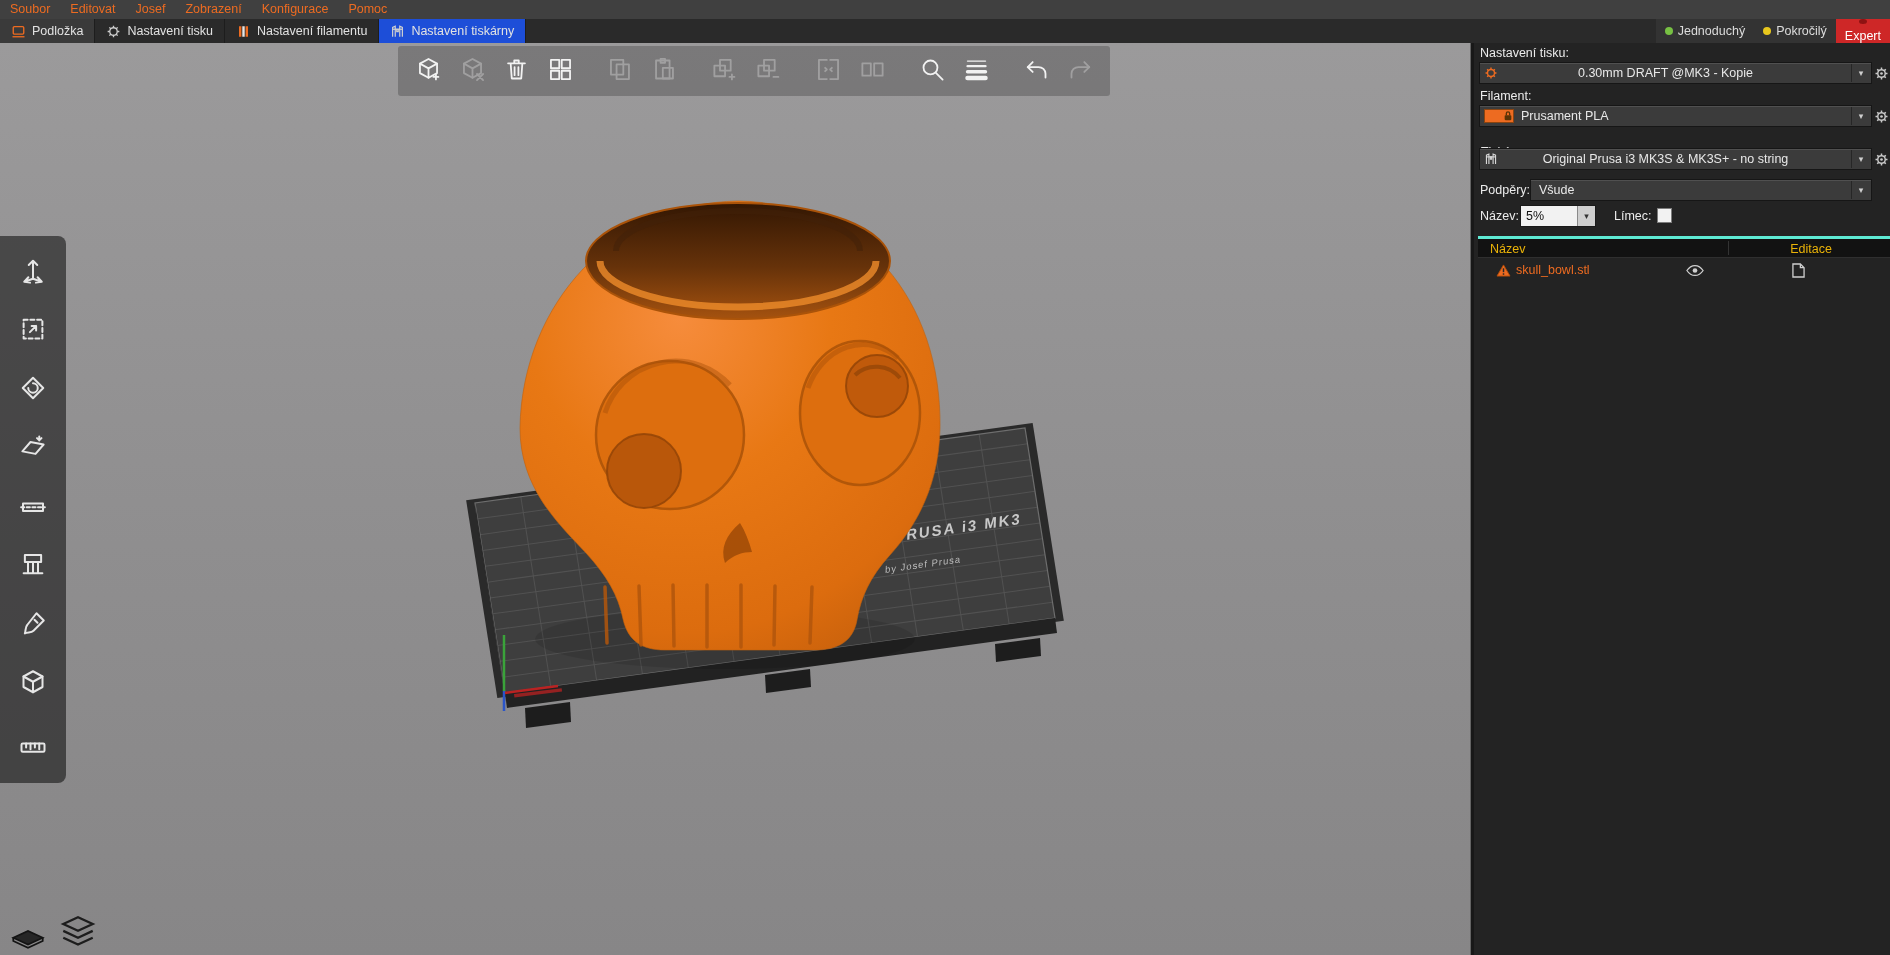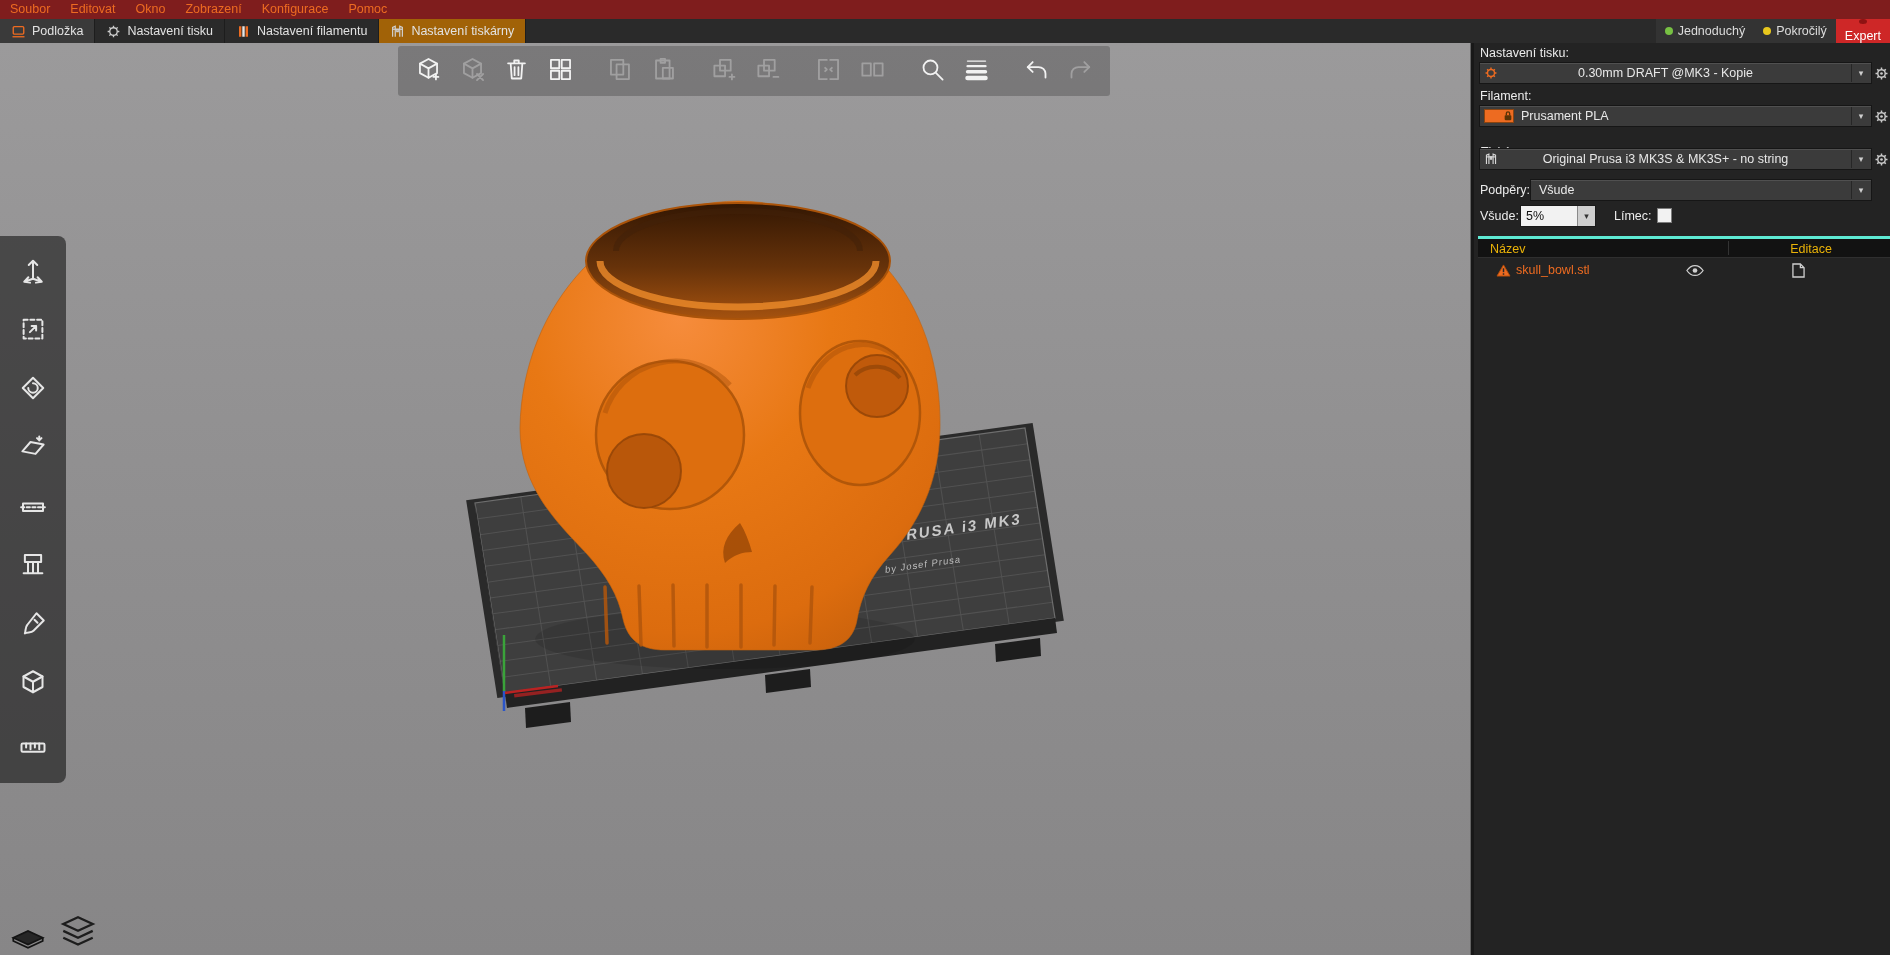--- a/index.html
+++ b/index.html
@@ -1,27 +1,27 @@
 <!DOCTYPE html>
 <html><head>
 <meta charset="utf-8">
 <style>
   html,body{margin:0;padding:0;background:#000;}
   *{box-sizing:border-box;font-family:"Liberation Sans","DejaVu Sans",sans-serif;}
   .app{position:relative;width:1890px;height:955px;overflow:hidden;background:#8e8d8e;user-select:none;}
 
   
-  .menu-bar{position:absolute;left:0;top:0;width:1890px;height:19px;background:#7f1d1d;display:flex;align-items:center;z-index:30;}
+  .menu-bar{position:absolute;left:0;top:0;width:1890px;height:19px;background:#404040;display:flex;align-items:center;z-index:30;}
   .menu-item{color:#ED6B21;font-size:12.5px;padding:0 10px;line-height:19px;cursor:default;}
 
   
   .tab-bar{position:absolute;left:0;top:19px;width:1890px;height:24px;background:#2a2a2a;display:flex;align-items:stretch;z-index:30;}
   .tab{display:flex;align-items:center;gap:6px;padding:0 11px;color:#e2e2e2;font-size:12.5px;border-right:1px solid #1d1d1d;}
   .tab.active{background:#3a3a3a;}
-  .tab.highlight{background:#a16207;}
+  .tab.highlight{background:#1d4ed8;}
   .tab .ticn{display:inline-flex;width:15px;height:15px;}
   .tab .ticn svg{width:15px;height:15px;}
   .modes{position:absolute;right:0;top:0;height:24px;display:flex;align-items:center;padding-right:0;}
   .mode{display:flex;align-items:center;gap:5px;height:24px;padding:0 9px;color:#dcdcdc;font-size:12.5px;background:#333;}
   .mode.active{background:#CE2727;color:#fff;flex-direction:column;}
   .dot{width:8px;height:8px;border-radius:50%;display:inline-block;}
 
   
   .viewport{position:absolute;left:0;top:43px;width:1470px;height:912px;background:linear-gradient(180deg,#9b9a9b 0%,#8f8e8f 55%,#878687 100%);overflow:hidden;}
   .splitter{position:absolute;left:1470px;top:43px;width:4px;height:912px;background:#181818;border-left:1px solid #636363;z-index:20;}
@@ -73,21 +73,21 @@
   .micon{display:inline-flex;}
 </style>
 </head>
 <body>
 
 <div class="app">
 
   <div class="menu-bar">
     <div class="menu-item">Soubor</div>
     <div class="menu-item">Editovat</div>
-    <div class="menu-item">Okno</div>
+    <div class="menu-item">Josef</div>
     <div class="menu-item">Zobrazení</div>
     <div class="menu-item">Konfigurace</div>
     <div class="menu-item">Pomoc</div>
   </div>
 
   <div class="tab-bar">
     <div class="tab active">
       <span class="ticn">
         <svg viewBox="0 0 20 20" fill="none" stroke="#ED6B21" stroke-width="1.8">
             <rect x="3" y="3.5" width="14" height="10" rx="1.5"></rect>
@@ -530,21 +530,21 @@
           <circle cx="10" cy="10" r="1.8" fill="#c9c9c9"></circle>
         </svg>
     </div>
 
     <div class="slabel" style="top:140px;">Podpěry:</div>
     <div class="combo" style="left:56px;top:136px;width:342px;">
       <span class="val" style="margin-left:8px;">Všude</span>
       <span class="arrow">▾</span>
     </div>
 
-    <div class="slabel" style="top:166px;">Všude:</div>
+    <div class="slabel" style="top:166px;">Název:</div>
     <div class="infill-combo" style="left:46px;top:162px;width:76px;">
       <span class="val">5%</span>
       <span class="btn">▾</span>
     </div>
     <div class="slabel" style="left:140px;top:166px;">Límec:</div>
     <div class="checkbox" style="left:183px;top:165px;"></div>
 
     <div class="olist-header" style="top:193px;">
       <span style="position:absolute;left:12px;top:3px;">Název</span>
       <span class="hdiv"></span>

